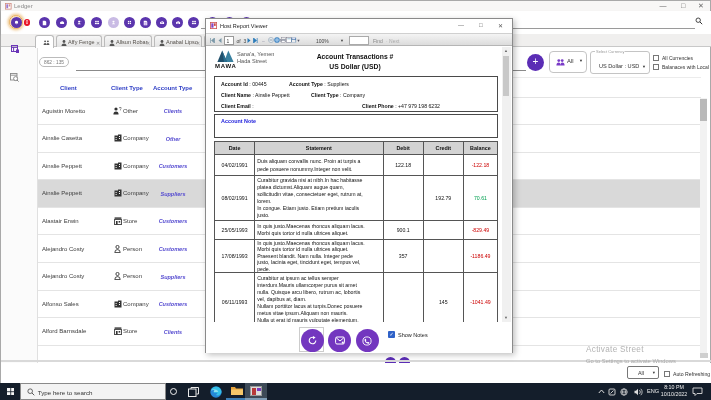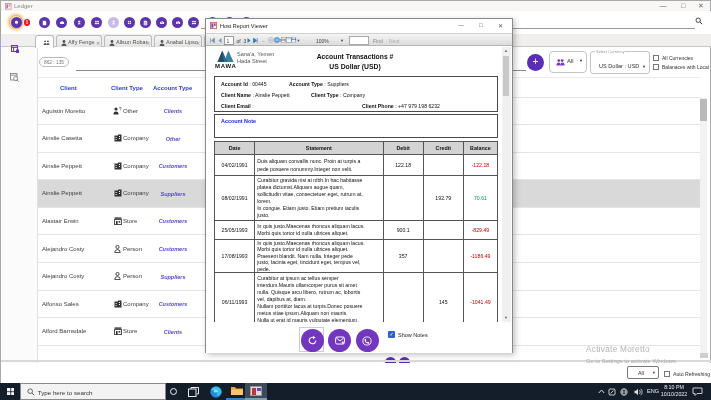--- a/index.html
+++ b/index.html
@@ -338,21 +338,21 @@
   <span class="abs" style="left:85px;top:10px">Store</span>
   <span class="atype" style="left:110px;top:10.5px;width:50px;text-align:center">Clients</span>
 </div>
 </div>
   <div class="abs" style="left:384px;top:355.5px;width:11px;height:11px;border-radius:50%;background:#5b2db5"></div>
   <div class="abs" style="left:398px;top:355.5px;width:11px;height:11px;border-radius:50%;background:#5b2db5"></div>
   <div class="abs" style="left:0px;top:359.3px;width:711px;height:2px;background:#d9d9d9"></div>
   <div class="abs" style="left:699px;top:97px;width:7px;height:255px;background:#f2f2f2"></div>
   <div class="abs" style="left:699px;top:98px;width:7px;height:22px;background:#b9b9b9"></div>
   <div class="abs" style="left:699px;top:351.5px;width:7.5px;height:5.5px;background:#cfcfcf"></div>
-  <div id="activate">Activate Moretto</div>
+  <div id="activate">Activate Street</div>
   <div id="activate2">Go to Settings to activate Windows</div>
   <div id="bottombar">
     <div class="abs" style="left:626px;top:3px;width:32px;height:13px;border:1px solid #777;border-radius:2px;font-size:5.4px;color:#333;background:#fff">
       <span class="abs" style="left:10px;top:3px">All</span>
         <span class="abs" style="left:24px;top:4px;font-size:3.8px">▼</span>
       </div>
     <div style="position:absolute;left:663px;top:8px;width:6px;height:6px;border:1px solid #777;background:#fff"></div>
     <div class="abs" style="left:672px;top:8.5px;font-size:5.2px;color:#333;white-space:nowrap">Auto Refreshing</div>
   </div>
 </div>

